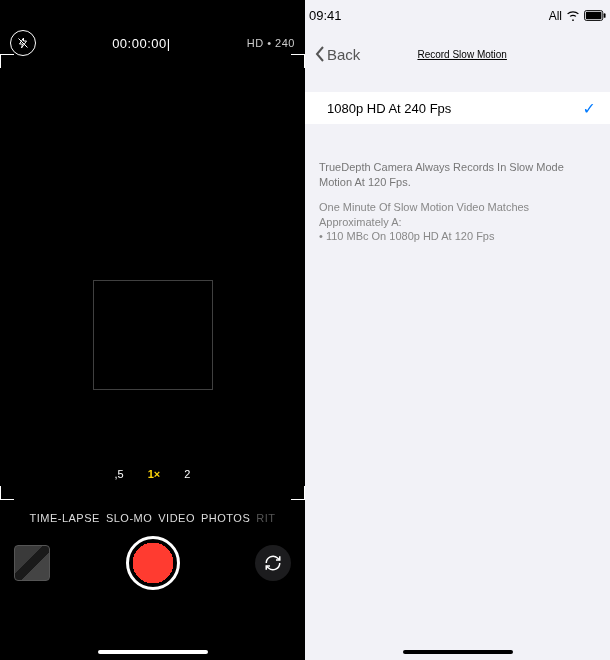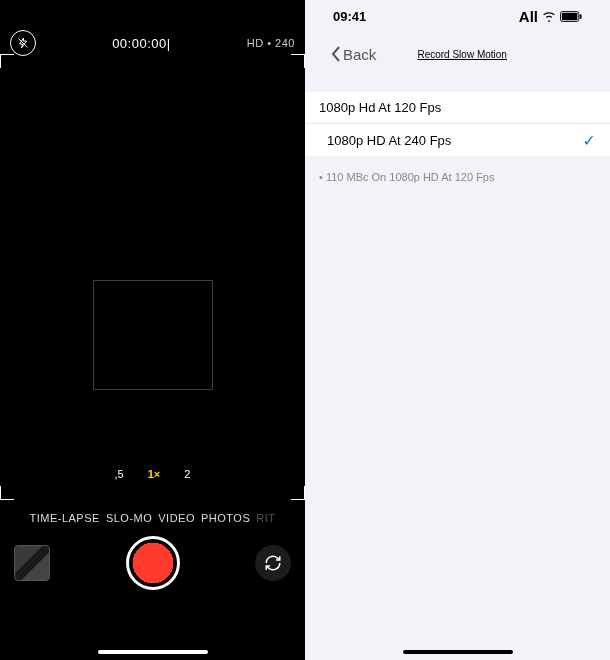--- a/index.html
+++ b/index.html
@@ -31,24 +31,24 @@
 
   .shutter-row { position: absolute; bottom: 70px; left: 0; right: 0; display: flex; align-items: center; justify-content: space-between; padding: 0 14px; }
   .thumb { width: 36px; height: 36px; border-radius: 4px; background: linear-gradient(135deg,#3a3a3a 40%,#1a1a1a 40% 60%,#444 60%); border: 1px solid #555; }
   .shutter { width: 54px; height: 54px; border-radius: 50%; background: radial-gradient(circle,#ff3b30 0 60%,transparent 60%); border: 3px solid #fff; display: flex; align-items: center; justify-content: center; }
   .shutter-inner { width: 40px; height: 40px; border-radius: 50%; background: #ff3b30; }
   .switch-cam { width: 36px; height: 36px; border-radius: 50%; background: #1c1c1e; display: flex; align-items: center; justify-content: center; color: #fff; }
 
   .home-ind-l { position: absolute; bottom: 6px; left: 50%; transform: translateX(-50%); width: 110px; height: 4px; background: #fff; border-radius: 3px; }
 
   
-  .status-bar { position: absolute; top: 8px; left: 0; right: 0; display: flex; justify-content: space-between; align-items: center; padding: 0 28px; font-size: 13px; font-weight: 700; }
-  .status-right { display: flex; align-items: center; gap: 4px; font-size: 15px; }
+  .status-bar { position: absolute; top: 8px; left: 0; right: 0; display: flex; justify-content: space-between; align-items: center; padding: 0 4px; font-size: 13px; font-weight: 400; }
+  .status-right { display: flex; align-items: center; gap: 4px; font-size: 12px; }
 
-  .nav-bar { position: absolute; top: 36px; left: 0; right: 0; height: 36px; display: flex; align-items: center; padding: 0 26px; background: #f2f2f7; }
+  .nav-bar { position: absolute; top: 36px; left: 0; right: 0; height: 36px; display: flex; align-items: center; padding: 0 10px; background: #f2f2f7; }
   .back-btn { color: #555; font-size: 15px; font-weight: 300; display: flex; align-items: center; gap: 2px; }
   .nav-title { flex: 1; text-align: center; font-size: 10px; font-weight: 500; margin-left: -36px; text-decoration: underline; }
 
   .options-list { position: absolute; top: 92px; left: 0; right: 0; background: #fff; }
   .option-row { height: 32px; display: flex; align-items: center; justify-content: space-between; padding: 0 14px; font-size: 13px; border-bottom: 0.5px solid #e5e5e5; }
   .option-row:last-child { border-bottom: none; margin-left: 8px; }
   .check { color: #007aff; font-size: 16px; }
 
   .info-block { position: absolute; top: 160px; left: 14px; right: 14px; font-size: 11px; color: #888; line-height: 1.35; }
   .info-line1 { color: #777; }
@@ -133,27 +133,26 @@
       <svg width="10" height="16" viewBox="0 0 10 16">
           <path d="M8 1 L2 8 L8 15" fill="none" stroke="#555" stroke-width="2"></path>
         </svg>
       <span>Back</span>
     </div>
     <div class="nav-title">Record Slow Motion</div>
   </div>
 
   <div class="options-list">
     <div class="option-row">
-      <span>1080p Hd At 120 Fps</span>
-    </div>
-    <div class="option-row">
       <span>1080p HD At 240 Fps</span>
       <span class="check">✓</span>
     </div>
   </div>
 
   <div class="info-block">
+    <div class="info-line1">TrueDepth Camera Always Records In Slow Mode Motion At 120 Fps.</div>
     <div class="info-spacer"></div>
+    <div>One Minute Of Slow Motion Video Matches Approximately A:</div>
     <div>•  110 MBc On 1080p HD At 120 Fps</div>
   </div>
 
   <div class="home-ind-r"></div>
 </div>
 
 </body></html>

